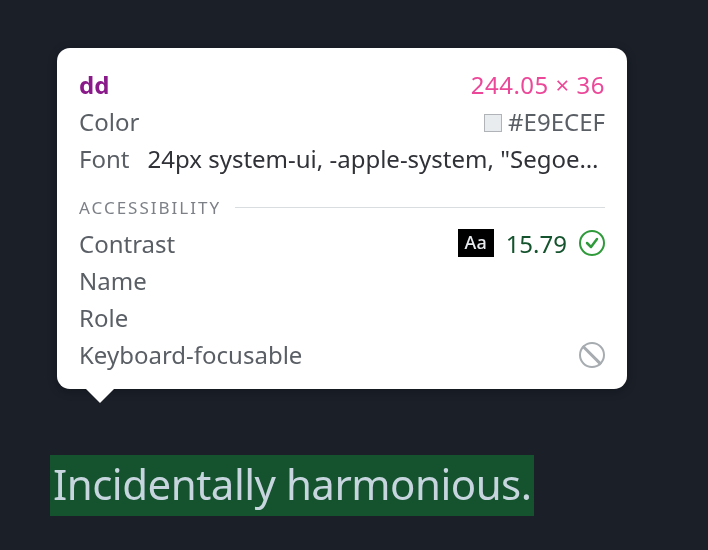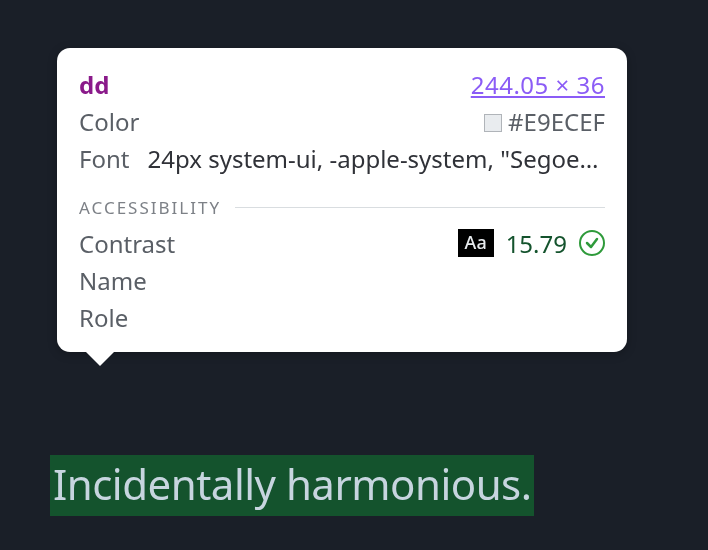--- a/index.html
+++ b/index.html
@@ -38,21 +38,21 @@
     font-size: 24px;
     line-height: 1.55;
     color: #5a5f66;
   }
   .row .left { flex: 0 0 auto; }
   .row .spacer { flex: 1 1 auto; }
   .tag {
     color: #8a1a8a;
     font-weight: 700;
   }
-  .dims { color: #8b5cf6; letter-spacing: 0.5px; text-decoration: underline; }
+  .dims { color: #ec4899; letter-spacing: 0.5px; }
   .swatch {
     width: 18px;
     height: 18px;
     border: 1px solid #b0b4b9;
     background: #e9ecef;
     display: inline-block;
     margin-right: 6px;
     position: relative;
     top: 1px;
   }
@@ -180,16 +180,21 @@
   </div>
 
   <div class="row">
     <span class="left">Name</span>
   </div>
 
   <div class="row">
     <span class="left">Role</span>
   </div>
 
+  <div class="row">
+    <span class="left">Keyboard-focusable</span>
+    <span class="spacer"></span>
+    <span class="ban"></span>
+  </div>
 
 </div>
 
 <div class="highlighted-text">Incidentally harmonious.</div>
 
 </body></html>

